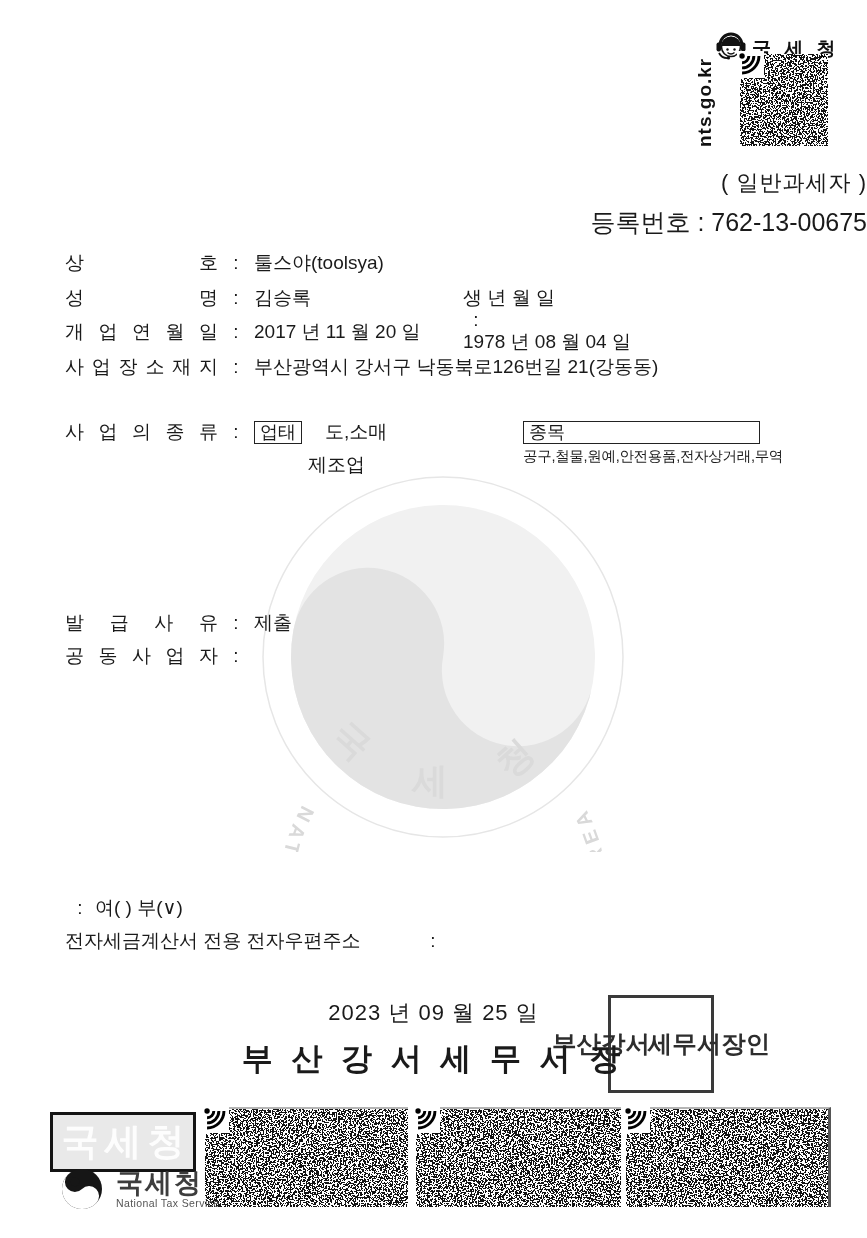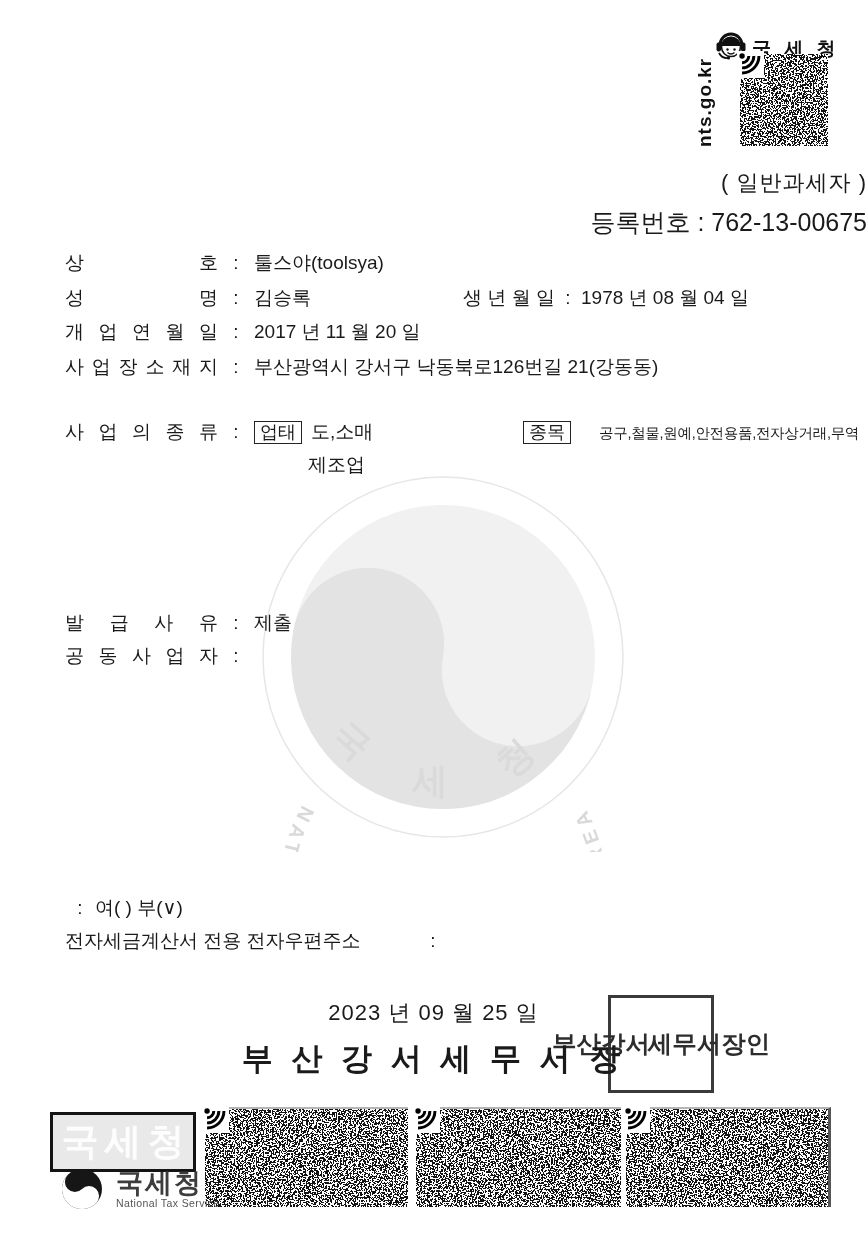--- a/index.html
+++ b/index.html
@@ -12,28 +12,28 @@
               writing-mode:vertical-rl;transform:rotate(180deg);text-align:right;letter-spacing:1px;}
   .qr-top{left:740px;top:54px;width:88px;height:92px;}
   
   .doc-title{left:0;right:0;top:116px;text-align:center;font-size:40px;font-weight:bold;letter-spacing:2px;}
   .doc-subtitle{left:0;right:0;top:168px;text-align:right;font-size:22px;letter-spacing:1px;}
   .doc-regno{left:0;right:0;top:206px;text-align:right;font-size:25px;}
   
   .row{position:absolute;left:65px;display:flex;font-size:19px;line-height:1.15;white-space:nowrap;z-index:2;}
   .lbl{display:inline-block;width:153px;text-align:justify;text-align-last:justify;text-justify:inter-character;}
   .colon{display:inline-block;width:36px;text-align:center;}
-  .row2{position:absolute;display:flex;font-size:19px;line-height:1.15;white-space:nowrap;z-index:2;}
+  .row2{position:absolute;display:flex;font-size:19px;line-height:1.15;white-space:nowrap;z-index:2;flex-direction:column;}
   .lbl-s{display:inline-block;width:92px;text-align:justify;text-align-last:justify;}
   .colon-s{display:inline-block;width:26px;text-align:center;}
   .lbl-w{display:inline-block;width:353px;}
   .colon-w{display:inline-block;width:30px;text-align:center;}
-  .tagbox{display:inline-block;border:1.6px solid #222;padding:0 5px;font-size:18px;line-height:21px;margin-right:9px;}
+  .tagbox{display:inline-block;border:1.6px solid #222;padding:0 5px;font-size:18px;line-height:21px;margin-right:23px;}
   .kind-l2{font-size:19px;}
-  .jm-line1{font-size:14.5px;letter-spacing:-0.3px;margin-left:19px;}
+  .jm-line1{font-size:14.5px;letter-spacing:-0.3px;}
   .jm-line2{font-size:17.5px;}
   
   .wm{left:248px;top:462px;z-index:0;}
   
   .issue-date{left:0;right:0;top:998px;text-align:center;font-size:22px;letter-spacing:1px;z-index:2;}
   .issuer{left:0;right:0;top:1038px;text-align:center;font-size:31px;font-weight:bold;letter-spacing:5px;z-index:3;}
   .stamp{left:608px;top:995px;width:100px;height:92px;border:3.5px solid #3a3a3a;z-index:2;
          display:flex;flex-direction:row;justify-content:center;align-items:center;background:rgba(255,255,255,0);}
   .stamp span{font-size:24px;font-weight:bold;color:#2d2d2d;letter-spacing:0;line-height:40px;white-space:nowrap;transform:scaleX(1.02);}
   .hologram{left:50px;top:1112px;width:140px;height:54px;background:#e9e9e9;border:3px solid #141414;

